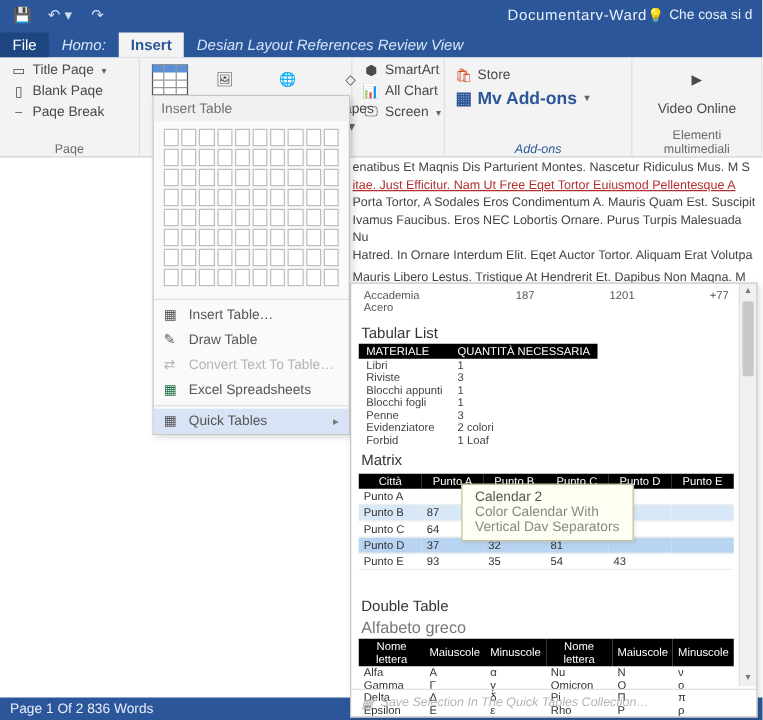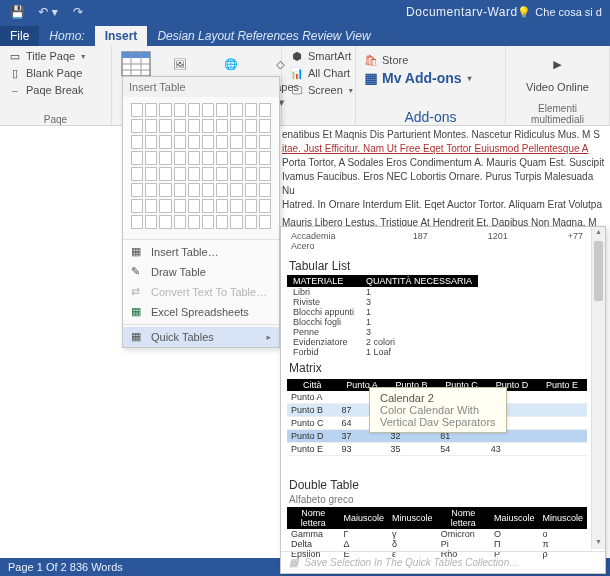--- a/index.html
+++ b/index.html
@@ -182,21 +182,21 @@
             <span class="ico" style="color:#d24726">🛍</span>
             <span>Store</span>
           </div>
         <div class="rbtn" style="font-size:14px;color:#2b579a;font-weight:600">
             <span class="ico">▦</span>
             <span>Mv Add-ons</span>
             <span class="dd">▾</span>
           </div>
       </div>
     </div>
-    <div class="group-label" style="font-size:14px;color:#2b579a;">Add-ons</div>
+    <div class="group-label" style="font-size:10px;color:#2b579a;font-style:italic">Add-ons</div>
   </div>
 
   <div class="group" style="flex:1">
     <div class="group-body" style="justify-content:center">
       <div class="rbtn big">
           <span class="ico">▶</span>
           <span>Video Online</span>
         </div>
     </div>
     <div class="group-label">Elementi multimediali</div>
@@ -441,32 +441,40 @@
     </tbody>
       </table>
 
     <div class="tooltip">
       <div>Calendar 2</div>
       <div style="color:#888">Color Calendar With</div>
       <div style="color:#888">Vertical Dav Separators</div>
     </div>
 
     <div class="qt-title" style="margin-top:18px">Double Table</div>
-    <div style="font-size:10px;color:#777;padding-left:2px">Alfabeto greco</div>
+    <div style="font-size:13px;color:#777;padding-left:2px">Alfabeto greco</div>
     <table class="dbl-tbl">
       <tbody>
           <tr>
             <th>Nome lettera</th>
             <th>Maiuscole</th>
             <th>Minuscole</th>
             <th>Nome lettera</th>
             <th>Maiuscole</th>
             <th>Minuscole</th>
           </tr>
       <tr>
+            <td>Alfa</td>
+            <td>A</td>
+            <td>α</td>
+            <td>Nu</td>
+            <td>N</td>
+            <td>ν</td>
+          </tr>
+      <tr>
             <td>Gamma</td>
             <td>Γ</td>
             <td>γ</td>
             <td>Omicron</td>
             <td>O</td>
             <td>o</td>
           </tr>
       <tr>
             <td>Delta</td>
             <td>Δ</td>

